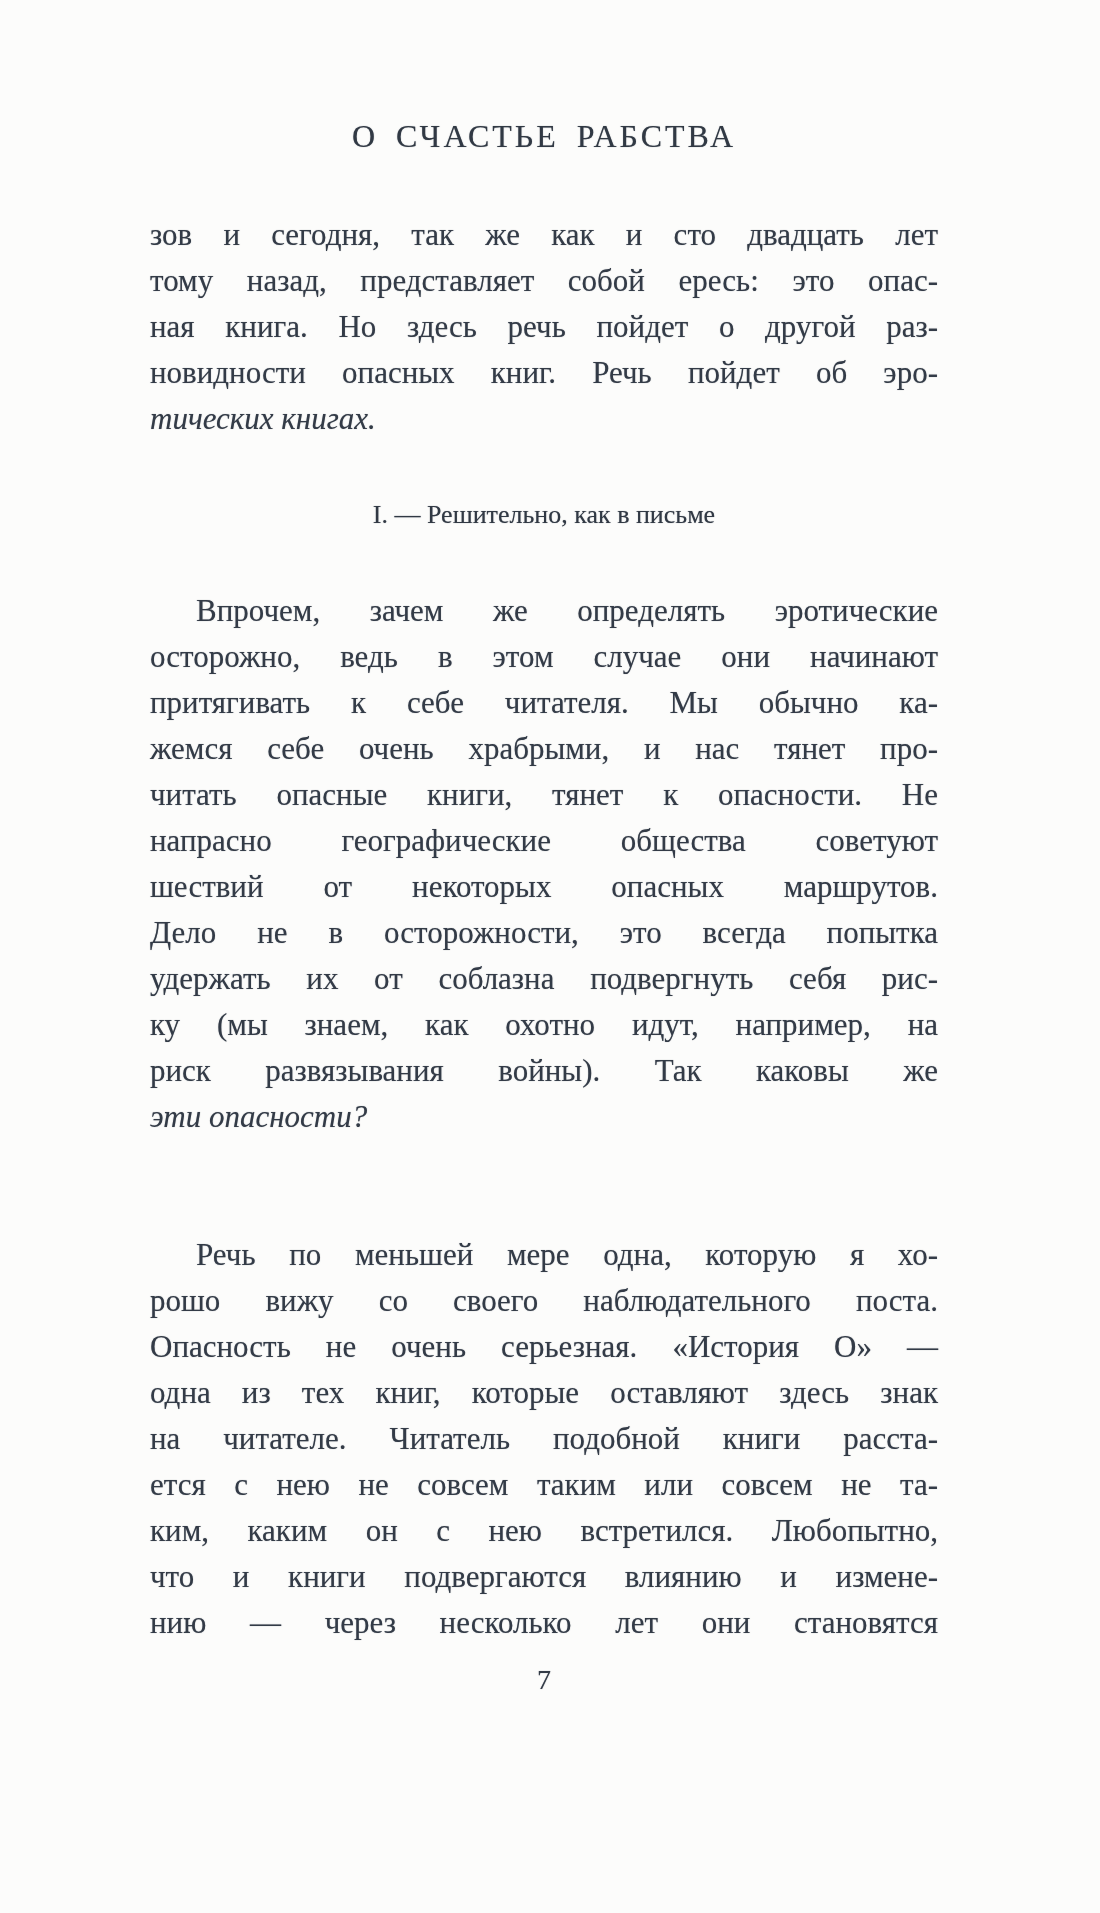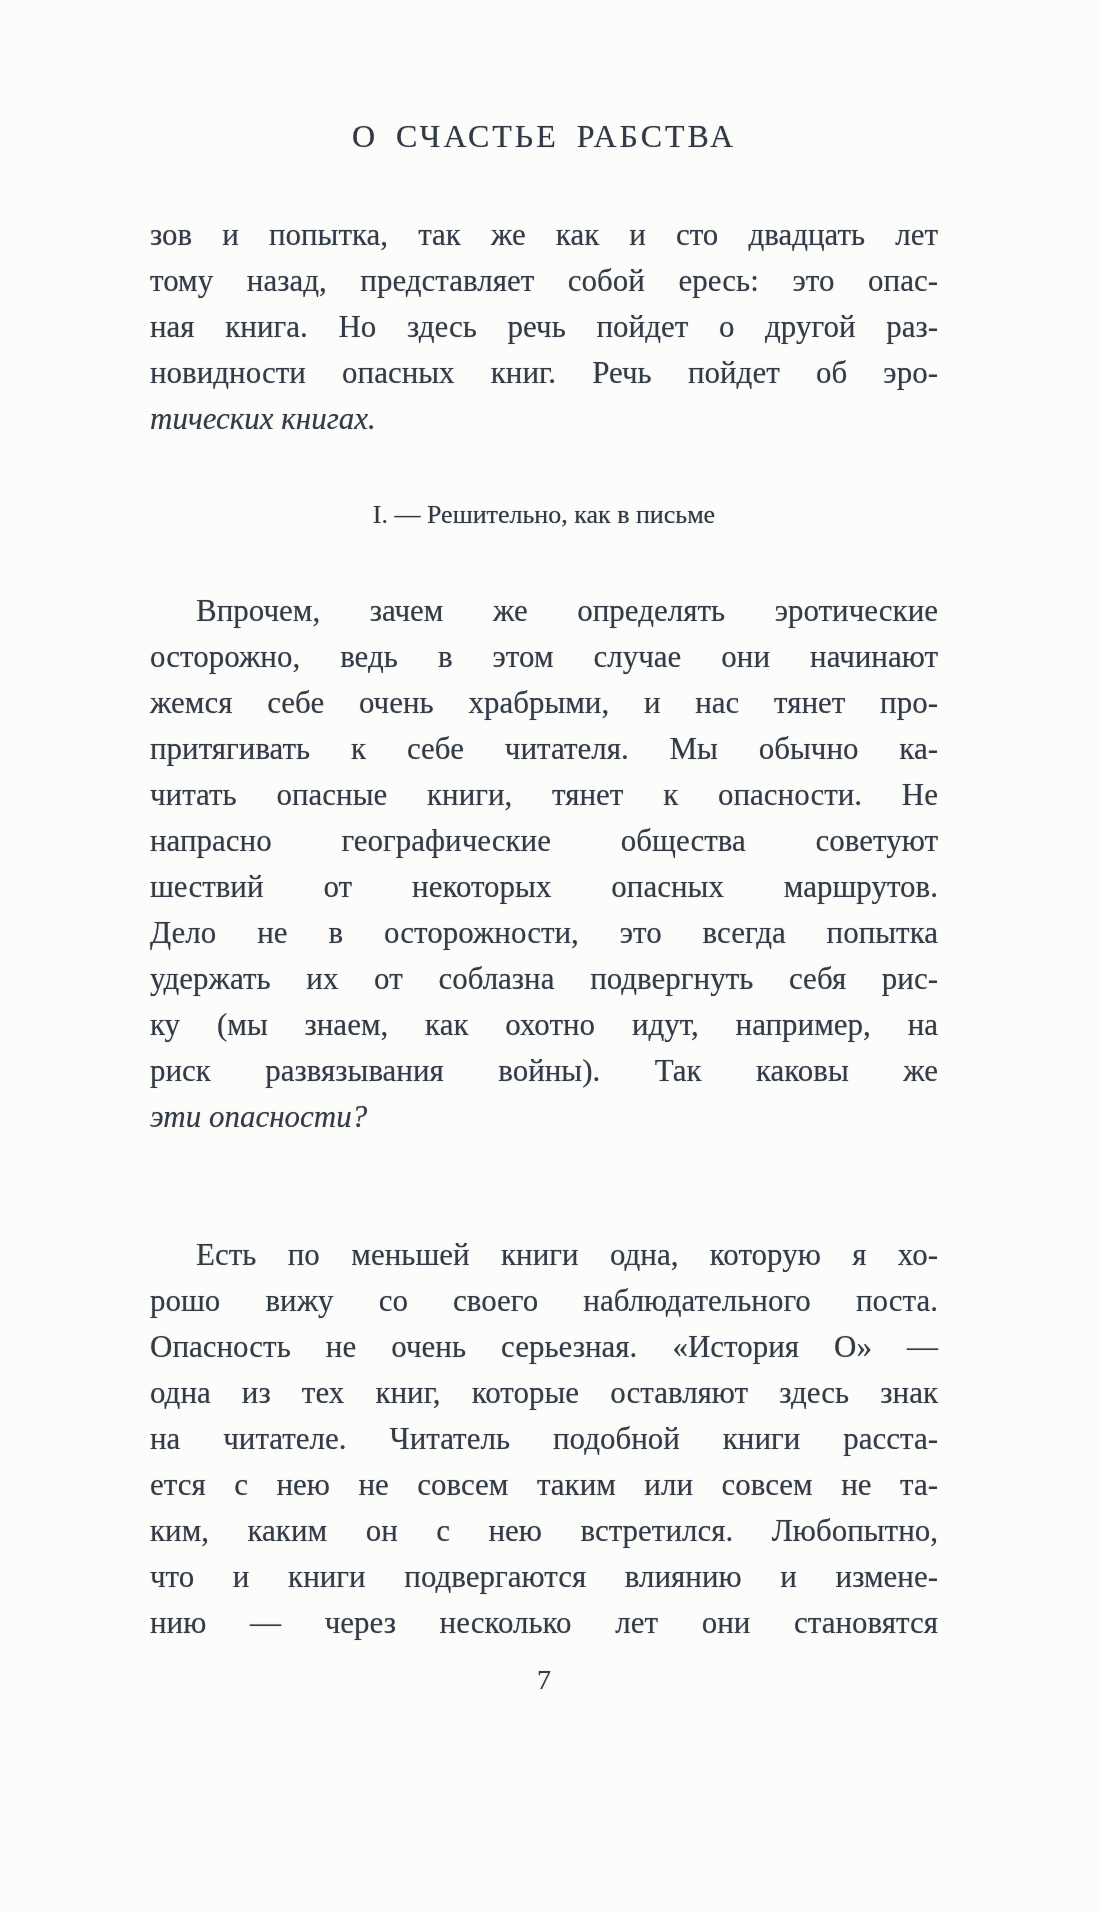--- a/index.html
+++ b/index.html
@@ -69,46 +69,46 @@
   }
 </style>
 </head>
 <body>
 
 <div class="page">
 
   <div class="running-header">О СЧАСТЬЕ РАБСТВА</div>
 
   <div class="para p1">
-    <div class="line">зов и попытка, так же как и сто двадцать лет</div>
+    <div class="line">зов и сегодня, так же как и сто двадцать лет</div>
     <div class="line">тому назад, представляет собой ересь: это опас-</div>
     <div class="line">ная книга. Но здесь речь пойдет о другой раз-</div>
     <div class="line">новидности опасных книг. Речь пойдет об эро-</div>
     <div class="line last">тических книгах.</div>
   </div>
 
   <div class="section-heading">I. — Решительно, как в письме</div>
 
   <div class="para p2">
     <div class="line indent">Впрочем, зачем же определять эротические</div>
     <div class="line">осторожно, ведь в этом случае они начинают</div>
+    <div class="line">притягивать к себе читателя. Мы обычно ка-</div>
     <div class="line">жемся себе очень храбрыми, и нас тянет про-</div>
-    <div class="line">притягивать к себе читателя. Мы обычно ка-</div>
     <div class="line">читать опасные книги, тянет к опасности. Не</div>
     <div class="line">напрасно географические общества советуют</div>
     <div class="line">шествий от некоторых опасных маршрутов.</div>
     <div class="line">Дело не в осторожности, это всегда попытка</div>
     <div class="line">удержать их от соблазна подвергнуть себя рис-</div>
     <div class="line">ку (мы знаем, как охотно идут, например, на</div>
     <div class="line">риск развязывания войны). Так каковы же</div>
     <div class="line last">эти опасности?</div>
   </div>
 
   <div class="para p3">
-    <div class="line indent">Есть по меньшей книги одна, которую я хо-</div>
+    <div class="line indent">Речь по меньшей мере одна, которую я хо-</div>
     <div class="line">рошо вижу со своего наблюдательного поста.</div>
     <div class="line">Опасность не очень серьезная. «История О» —</div>
     <div class="line">одна из тех книг, которые оставляют здесь знак</div>
     <div class="line">на читателе. Читатель подобной книги расста-</div>
     <div class="line">ется с нею не совсем таким или совсем не та-</div>
     <div class="line">ким, каким он с нею встретился. Любопытно,</div>
     <div class="line">что и книги подвергаются влиянию и измене-</div>
     <div class="line">нию — через несколько лет они становятся</div>
   </div>
 

